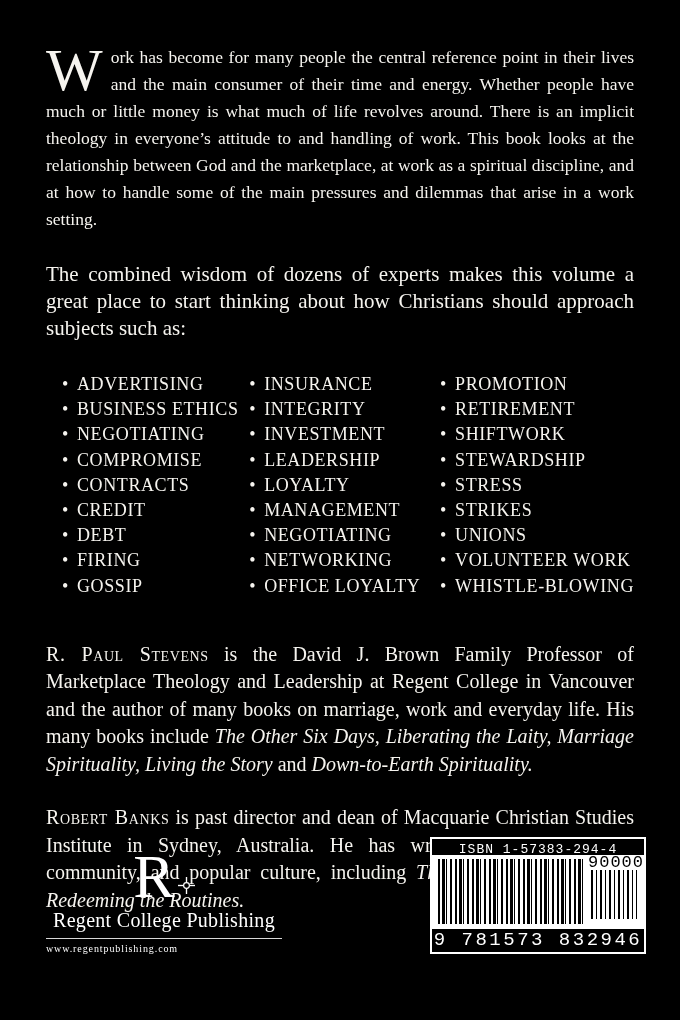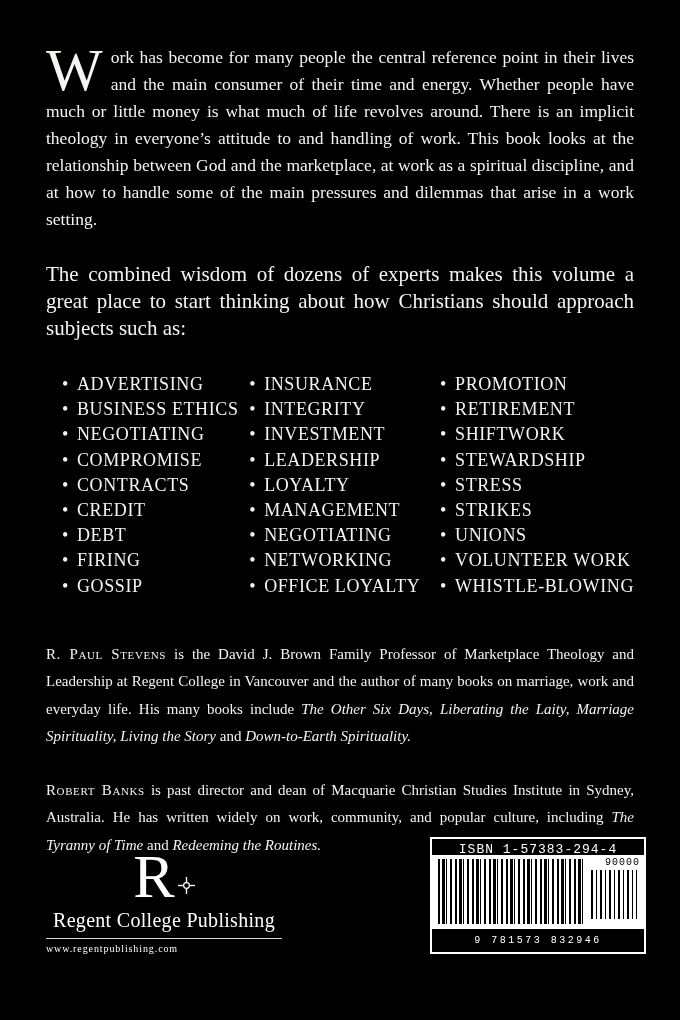--- a/index.html
+++ b/index.html
@@ -41,21 +41,21 @@
   .col-3{flex:1;}
   .subjects li{
     font-size:18px;
     line-height:25.2px;
     letter-spacing:0.6px;
     white-space:nowrap;
   }
   .bullet{display:inline-block;width:15px;}
   
   .bio{
-    font-size:15px;line-height:27.5px;
+    font-size:20px;line-height:27.5px;
     text-align:justify;
     margin:0 0 26px 0;
   }
   .sc{font-variant:small-caps;letter-spacing:0.6px;}
   .it{font-style:italic;}
   
   .footer{
     position:absolute;
     left:46px;right:34px;bottom:66px;
     display:flex;
@@ -116,33 +116,33 @@
     background:repeating-linear-gradient(90deg,
       #000 0 2px,#fff 2px 4px,#000 4px 7px,#fff 7px 8px,
       #000 8px 9px,#fff 9px 12px,#000 12px 14px,#fff 14px 17px);
   }
   .bc-addon{
     width:52px;
     display:flex;flex-direction:column;
   }
   .addon-num{
     color:#000;
-    font-size:10px;line-height:15px;
-    text-align:right;
+    font-size:17px;line-height:15px;
+    text-align:center;
     letter-spacing:1px;
   }
   .bars-addon{
     flex:1;
     margin:0 3px 10px 3px;
     background:repeating-linear-gradient(90deg,
       #000 0 2px,#fff 2px 5px,#000 5px 6px,#fff 6px 9px);
   }
   .bc-footer{
     color:#fff;
-    font-size:10px;line-height:23px;
+    font-size:19px;line-height:23px;
     height:23px;
     text-align:center;
     letter-spacing:2.5px;
   }
 </style>
 </head>
 <body>
 
 <div class="page">
 

